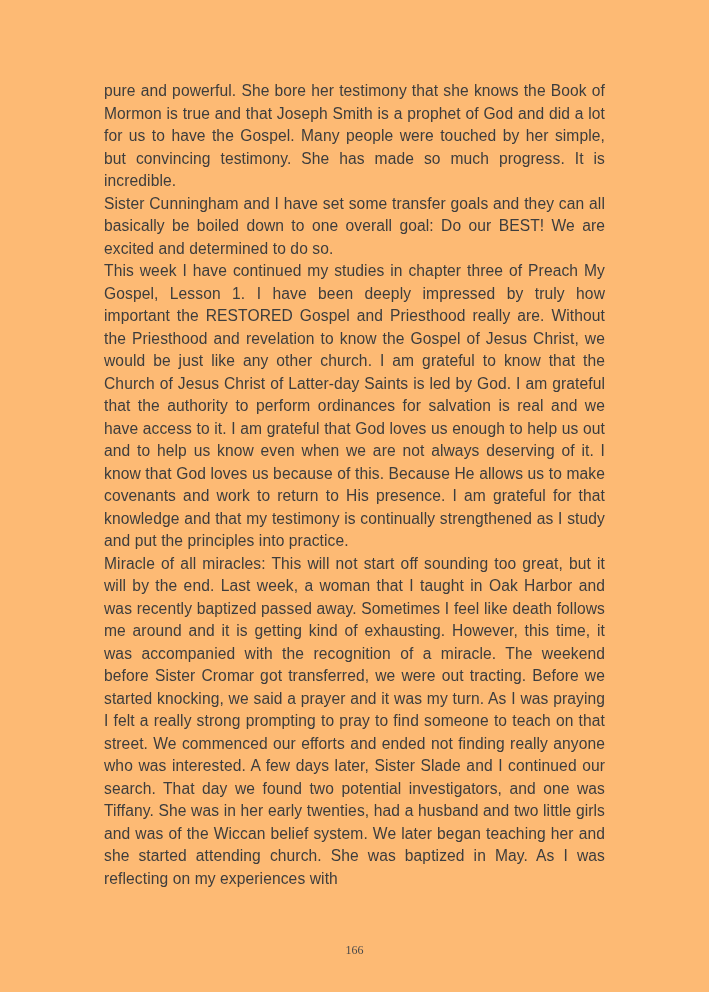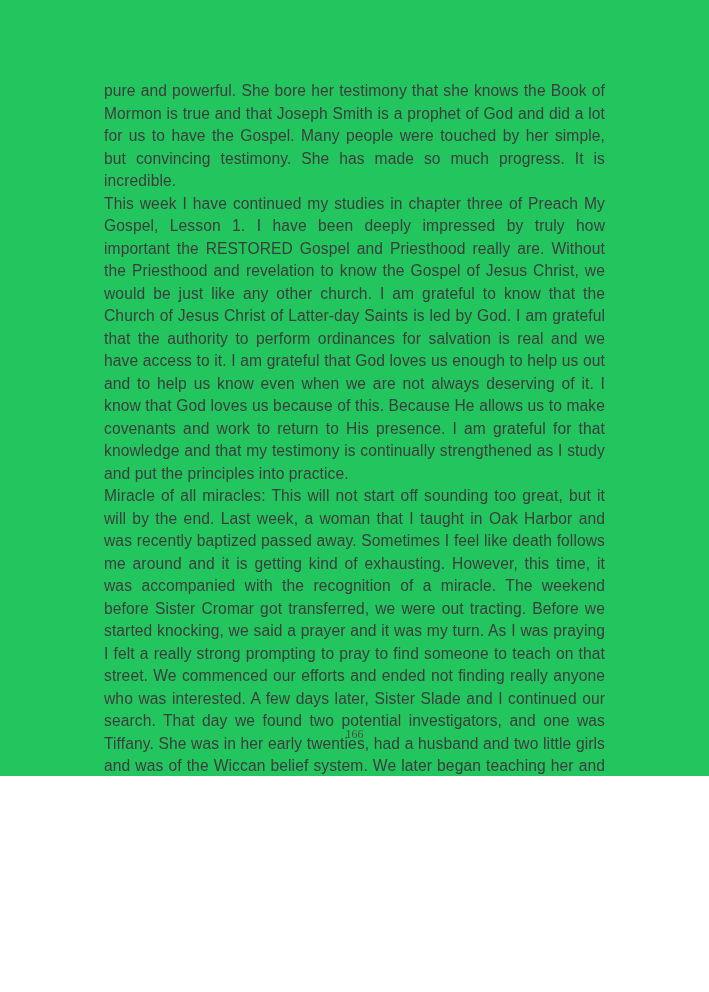--- a/index.html
+++ b/index.html
@@ -3,22 +3,22 @@
 <meta charset="utf-8">
 <style>
   html, body {
     margin: 0;
     padding: 0;
     background: #ffffff;
   }
   .page {
     position: relative;
     width: 709px;
-    height: 776px;
-    background: #22c55e;
+    height: 992px;
+    background: #fdba74;
     overflow: hidden;
     font-family: "Liberation Sans", "DejaVu Sans", sans-serif;
   }
   .text-body {
     position: absolute;
     top: 80px;
     left: 104px;
     width: 501px;
     color: #3d3d3d;
     font-size: 15.6px;
@@ -40,17 +40,18 @@
     font-size: 12px;
     color: #4a4a4a;
   }
 </style>
 </head>
 <body>
 
 <div class="page">
   <div class="text-body">
     <p>pure and powerful. She bore her testimony that she knows the Book of Mormon is true and that Joseph Smith is a prophet of God and did a lot for us to have the Gospel. Many people were touched by her simple, but convincing testimony. She has made so much progress. It is incredible.</p>
+    <p>Sister Cunningham and I have set some transfer goals and they can all basically be boiled down to one overall goal: Do our BEST! We are excited and determined to do so.</p>
     <p>This week I have continued my studies in chapter three of Preach My Gospel, Lesson 1. I have been deeply impressed by truly how important the RESTORED Gospel and Priesthood really are. Without the Priesthood and revelation to know the Gospel of Jesus Christ, we would be just like any other church. I am grateful to know that the Church of Jesus Christ of Latter-day Saints is led by God. I am grateful that the authority to perform ordinances for salvation is real and we have access to it. I am grateful that God loves us enough to help us out and to help us know even when we are not always deserving of it. I know that God loves us because of this. Because He allows us to make covenants and work to return to His presence. I am grateful for that knowledge and that my testimony is continually strengthened as I study and put the principles into practice.</p>
     <p>Miracle of all miracles: This will not start off sounding too great, but it will by the end. Last week, a woman that I taught in Oak Harbor and was recently baptized passed away. Sometimes I feel like death follows me around and it is getting kind of exhausting. However, this time, it was accompanied with the recognition of a miracle. The weekend before Sister Cromar got transferred, we were out tracting. Before we started knocking, we said a prayer and it was my turn. As I was praying I felt a really strong prompting to pray to find someone to teach on that street. We commenced our efforts and ended not finding really anyone who was interested. A few days later, Sister Slade and I continued our search. That day we found two potential investigators, and one was Tiffany. She was in her early twenties, had a husband and two little girls and was of the Wiccan belief system. We later began teaching her and she started attending church. She was baptized in May. As I was reflecting on my experiences with</p>
   </div>
   <div class="page-number">166</div>
 </div>
 
 </body></html>

